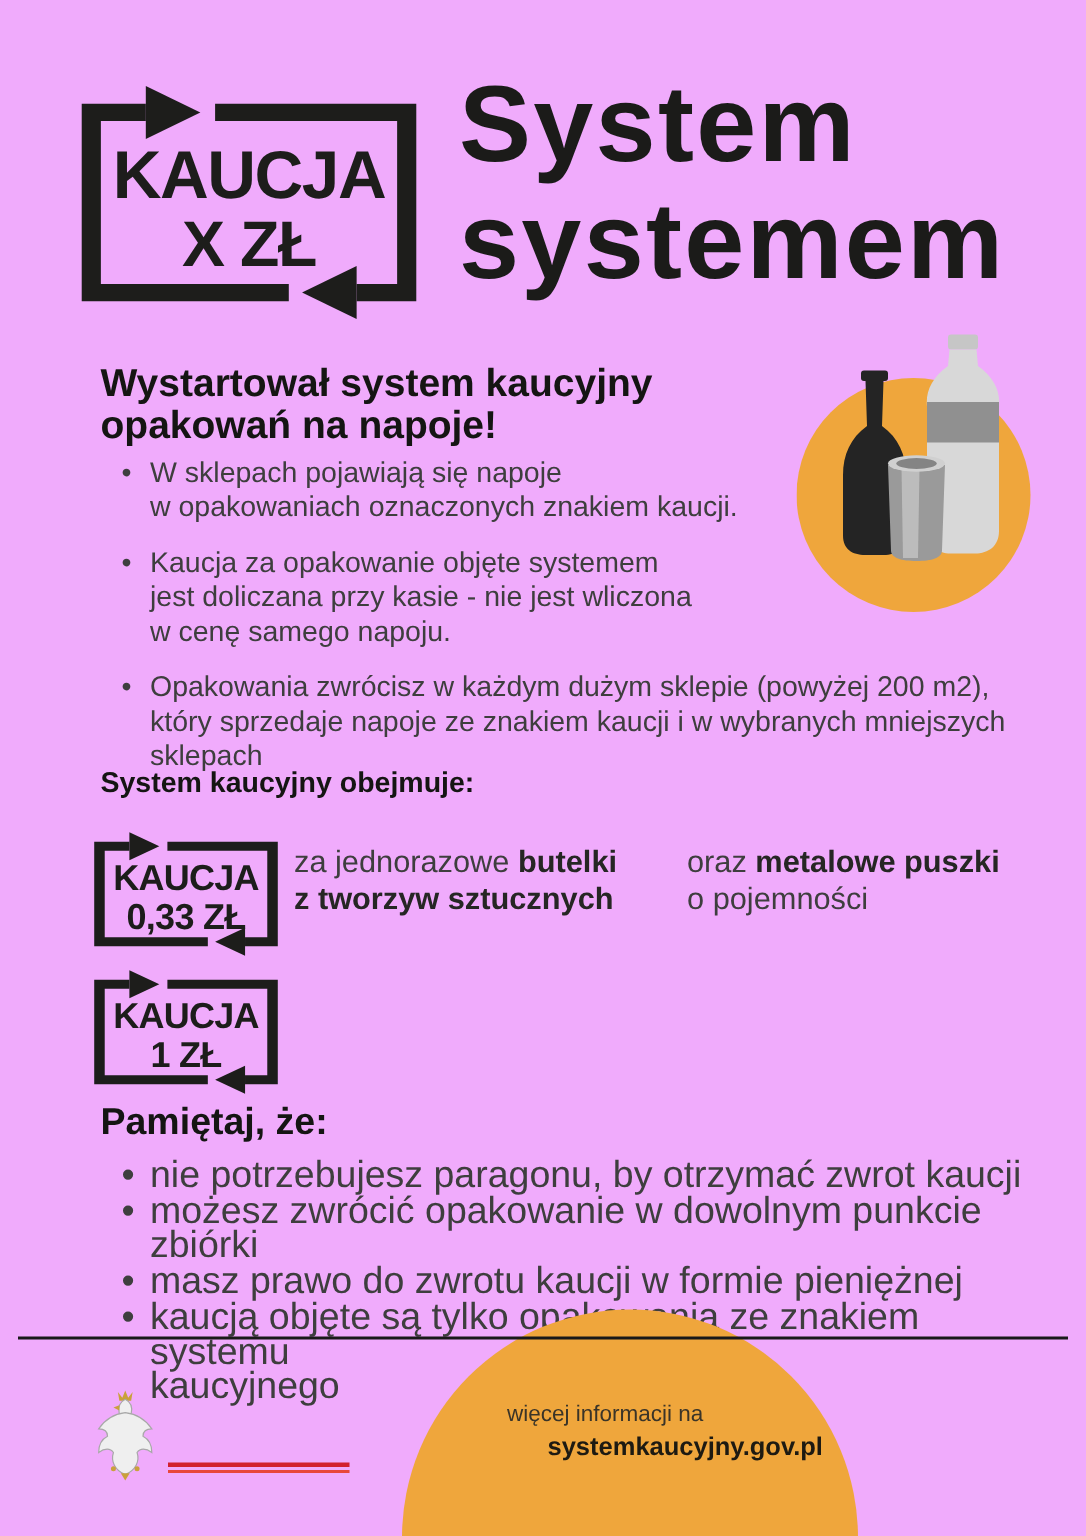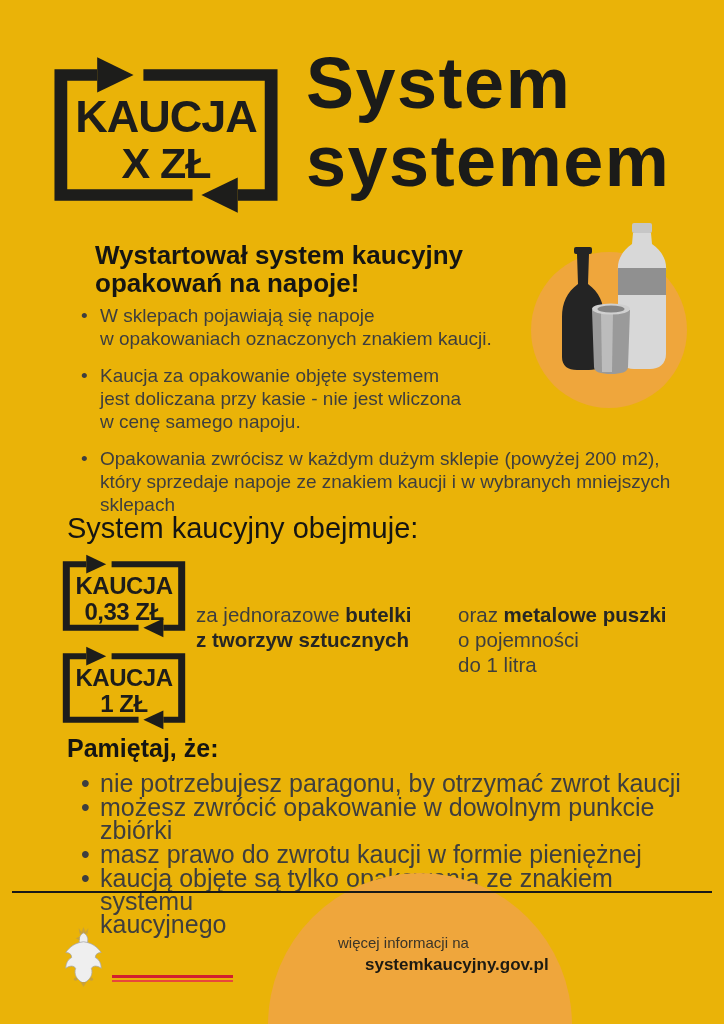--- a/index.html
+++ b/index.html
@@ -1,17 +1,17 @@
 <!DOCTYPE html>
 <html><head>
 <meta charset="utf-8">
 <style>
   html,body{margin:0;padding:0;background:#ffffff;}
   .page{
-    position:relative;width:724px;height:1024px;background:#eab308;overflow:hidden;
+    position:relative;width:724px;height:1024px;background:#f0abfc;overflow:hidden;
     font-family:"Liberation Sans", sans-serif;color:#1d1d1b;
   }
   .abs{position:absolute;}
   .preline{white-space:pre-line;}
 
   
   .loop-badge{position:absolute;}
   .loop-svg{position:absolute;inset:0;width:100%;height:100%;}
   .loop-svg path{fill:none;stroke:#1d1d1b;stroke-width:13;}
   .loop-svg polygon{fill:#1d1d1b;}
@@ -25,35 +25,35 @@
   .loop-badge.small{width:124px;height:88px;}
   .loop-badge.small .lt1{font-size:24px;font-weight:700;letter-spacing:-0.5px;line-height:26px;padding-top:6px;}
   .loop-badge.small .lt2{font-size:24px;font-weight:700;letter-spacing:-0.5px;line-height:26px;}
   .badge-050{left:62px;top:552px;}
   .badge-1{left:62px;top:644px;}
 
   
   .title{left:306px;top:44px;font-weight:800;font-size:72px;line-height:78px;letter-spacing:1.5px;color:#1b1b19;}
 
   
-  .h-intro{left:67px;top:241px;font-size:26px;line-height:28px;font-weight:800;color:#151513;margin-left:28px;}
-  .h-coverage{left:67px;top:512px;font-size:29px;font-weight:400;color:#151513;}
+  .h-intro{left:67px;top:241px;font-size:26px;line-height:28px;font-weight:800;color:#151513;}
+  .h-coverage{left:67px;top:512px;font-size:19px;font-weight:700;color:#151513;}
   .h-remember{left:67px;top:734px;font-size:25px;font-weight:800;color:#151513;}
 
   
   ul.bullets{list-style:none;margin:0;padding:0;color:#3e3e3e;}
   ul.bullets li{position:relative;padding-left:33px;}
   ul.bullets li::before{content:"\2022";position:absolute;left:14px;color:#3e3e3e;}
   .intro-list{left:67px;top:304px;width:645px;font-size:19px;line-height:23px;}
   .intro-list li{margin-bottom:14px;}
   .remember-list{left:67px;top:772px;width:640px;font-size:25px;line-height:23px;}
   .remember-list li{margin-bottom:1px;}
 
   
-  .cov-text{color:#3e3e3e;font-size:20.5px;line-height:25px;margin-top:40px;}
+  .cov-text{color:#3e3e3e;font-size:20.5px;line-height:25px;}
   .cov-text b{color:#262624;font-weight:700;}
   .cov-plastic{left:196px;top:562px;width:280px;}
   .cov-cans{left:458px;top:562px;width:250px;}
   .cov-glass{left:196px;top:660px;width:480px;}
 
   
   .divider{left:12px;top:891px;width:700px;height:2px;background:#191919;z-index:3;}
   .dome{left:268px;top:873px;width:304px;height:304px;border-radius:50%;z-index:1;}
   .info-block{left:326px;top:933px;z-index:4;margin-left:12px;}
   .info-l1{font-size:15px;color:#3a3428;line-height:20px;}
@@ -140,21 +140,20 @@
   </div>
 
   <div class="abs cov-text cov-plastic">
     <div><span>za jednorazowe </span><b>butelki</b></div>
     <div><b>z tworzyw sztucznych</b></div>
   </div>
 
   <div class="abs cov-text cov-cans">
     <div><span>oraz </span><b>metalowe puszki</b></div>
     <div><span>o pojemności</span></div>
-    <div><span>do 1 litra</span></div>
   </div>
 
   <div class="loop-badge small badge-1">
     <svg class="loop-svg" viewBox="0 0 230 188" preserveAspectRatio="none" aria-hidden="true">
       <path d="M142 162 L8 162 L8 26 L45 26"></path>
       <polygon points="45,6 45,46 82,26"></polygon>
       <path d="M92 26 L222 26 L222 162 L188 162"></path>
       <polygon points="188,142 188,182 151,162"></polygon>
     </svg>
     <div class="loop-text">

